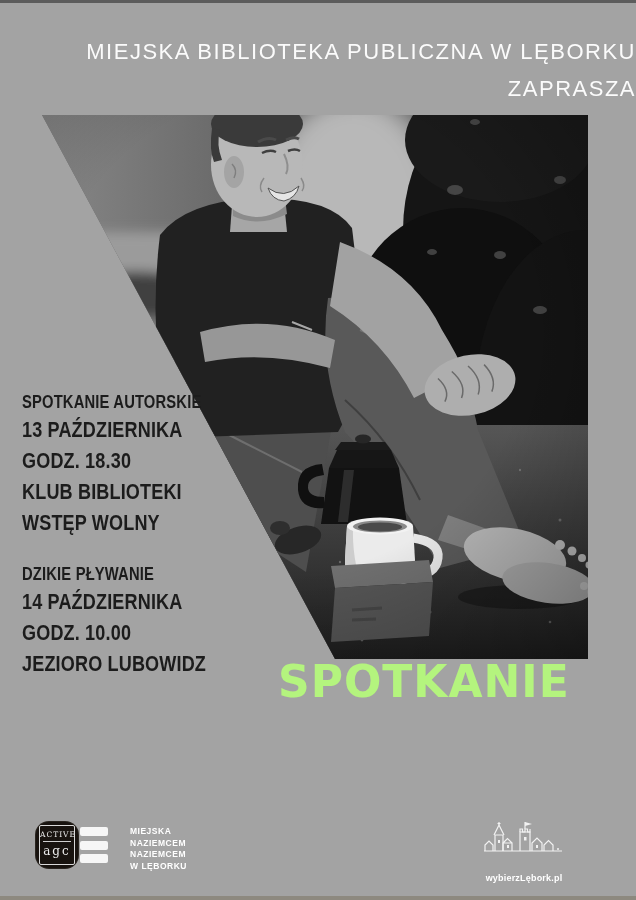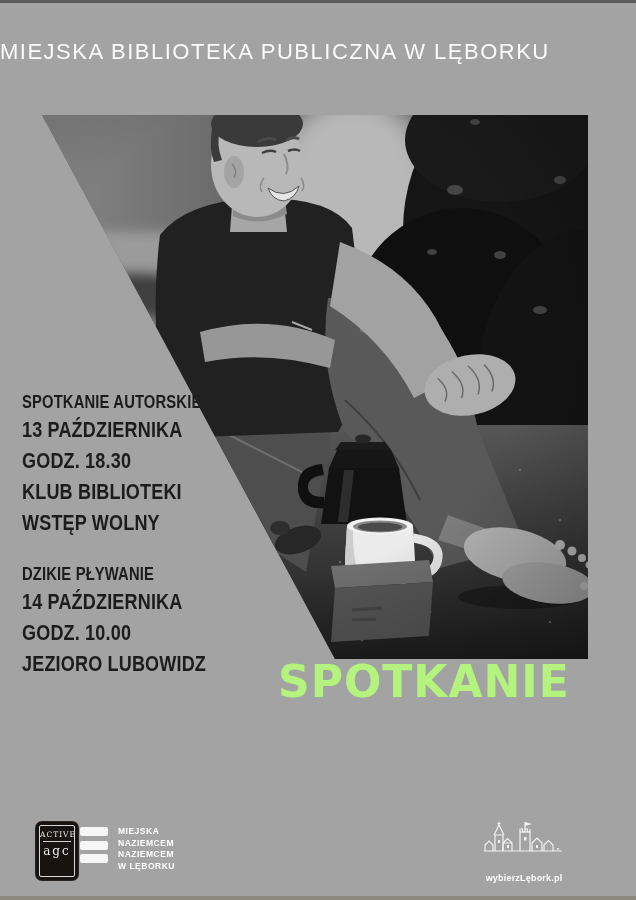--- a/index.html
+++ b/index.html
@@ -4,67 +4,68 @@
 <style>
   html,body{margin:0;padding:0;background:#888;}
   .poster{
     position:relative;width:636px;height:900px;overflow:hidden;
     background:#a3a3a3;font-family:"Liberation Sans",sans-serif;
   }
   .top-edge{position:absolute;top:0;left:0;width:636px;height:3px;background:#5c5c5c;}
   .bottom-edge{position:absolute;bottom:0;left:0;width:636px;height:4px;background:#8d897f;}
 
   
-  .banner{position:absolute;top:33px;left:0;width:636px;text-align:left;
+  .banner{position:absolute;top:33px;left:0;width:636px;text-align:right;
     color:#fbfbfb;font-size:22px;font-weight:normal;letter-spacing:1.5px;}
   .banner .bline{line-height:37px;white-space:nowrap;}
 
   
   .photo{position:absolute;top:0;left:0;width:636px;height:900px;}
 
   
   .event{position:absolute;left:22px;color:#1c1c1c;font-weight:bold;
     transform:scaleX(0.82);transform-origin:left top;white-space:nowrap;}
   .event-1{top:391px;}
   .event-2{top:563px;}
   .ev-label{font-size:18px;line-height:23px;letter-spacing:0.2px;}
   .ev-big{font-size:22px;line-height:31px;letter-spacing:0.2px;}
 
   
   .headline{position:absolute;left:278px;top:657px;width:352px;text-align:left;
     color:#b4f47e;font-family:"DejaVu Sans","Liberation Sans",sans-serif;
     font-weight:bold;font-size:44px;line-height:50px;letter-spacing:1px;}
 
   
-  .stamp{position:absolute;left:36px;top:822px;width:42px;height:58px;
-    background:#18130f;border-radius:6px;box-shadow:0 0 0 1px #2a2520;}
+  .stamp{position:absolute;left:36px;top:822px;width:42px;height:46px;
+    background:#18130f;border-radius:13px;box-shadow:0 0 0 1px #2a2520;}
   .stamp-inner{position:absolute;top:3px;left:3px;right:3px;bottom:3px;
     border:1px solid #d8d8d8;border-radius:2px;text-align:center;
     font-family:"DejaVu Serif","Liberation Serif",serif;color:#ececec;}
   .stamp-top{font-size:7.5px;letter-spacing:1px;margin-top:4px;}
   .stamp-div{width:28px;height:1px;background:#cfcfcf;margin:2px auto 0 auto;}
   .stamp-bottom{font-size:12px;font-weight:normal;letter-spacing:2px;line-height:18px;}
 
   .lib-bars{position:absolute;left:80px;top:827px;}
   .lib-bar{width:28px;height:9px;background:#f6f6f6;border-radius:2px;margin-bottom:4.5px;}
-  .lib-name{position:absolute;left:118px;top:826px;color:#ffffff;font-weight:bold;
+  .lib-name{position:absolute;left:130px;top:826px;color:#ffffff;font-weight:bold;
     font-size:8.5px;line-height:11.5px;letter-spacing:0.5px;}
 
   .town-logo{position:absolute;left:482px;top:820px;width:84px;text-align:center;}
   .town-label{color:#ffffff;font-weight:bold;font-size:9px;letter-spacing:0.2px;
     margin-top:13px;white-space:nowrap;}
 </style>
 </head>
 <body>
 
 <div class="poster">
   <div class="top-edge"></div>
 
   <div class="banner">
     <div class="bline">MIEJSKA BIBLIOTEKA PUBLICZNA W LĘBORKU</div>
+    <div class="bline">ZAPRASZA</div>
   </div>
 
   <svg class="photo" viewBox="0 0 636 900" aria-hidden="true">
     <defs>
       <clipPath id="photoClip">
           <polygon points="42,115 588,115 588,659 335,659"></polygon>
         </clipPath>
       <linearGradient id="bgG" x1="0" y1="0" x2="1" y2="0">
         <stop offset="0" stop-color="#878787"></stop>
           <stop offset="1" stop-color="#565656"></stop>

